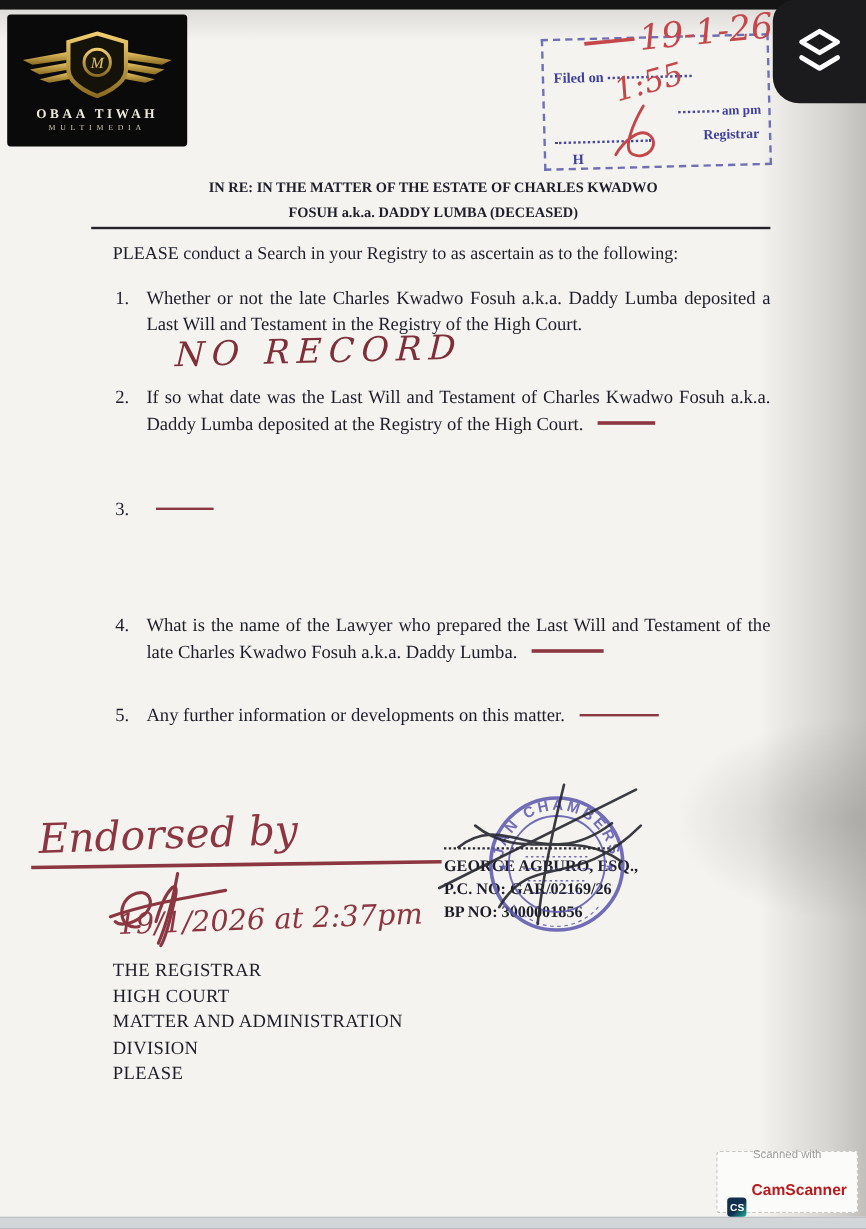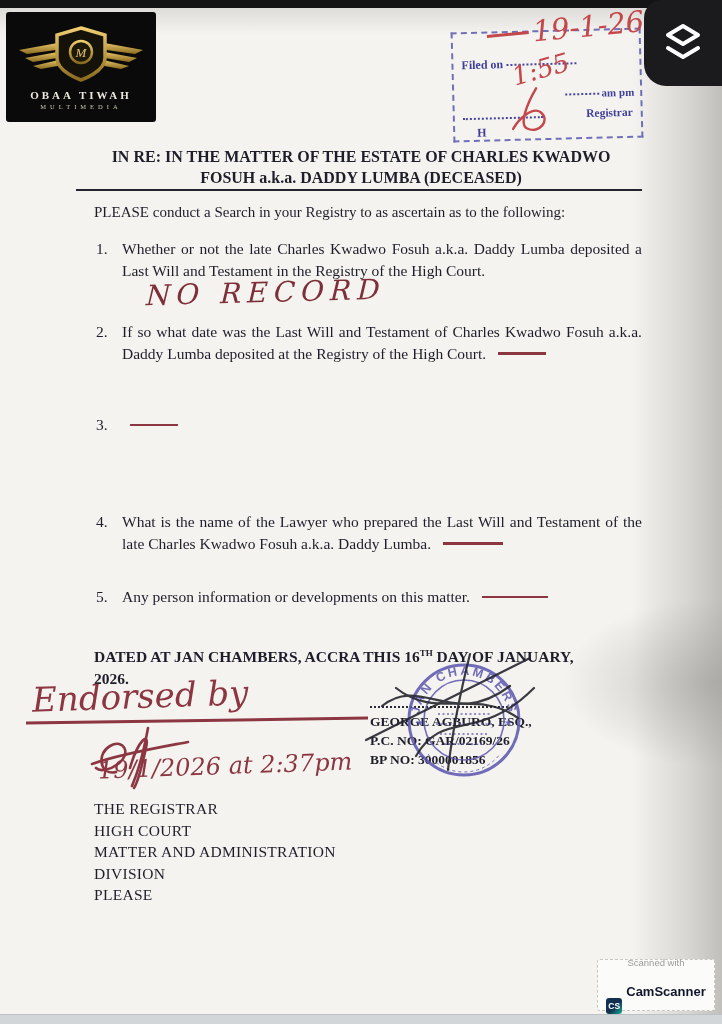--- a/index.html
+++ b/index.html
@@ -44,21 +44,21 @@
   .filed-date { position:absolute; left:34px; top:-20px; font-size:29px; transform:rotate(-4deg); white-space:nowrap; }
   .filed-date .lead { display:inline-block; width:42px; height:3px; background:#c4474b; vertical-align:8px; margin-right:4px; }
   .filed-time { position:absolute; left:58px; top:22px; font-size:26px; transform:rotate(-14deg); }
   .filed-sig  { position:absolute; left:52px; top:52px; }
 
   
   .hdr { position:absolute; top:64px; left:118px; width:478px; text-align:center;
          font-weight:bold; font-size:16px; line-height:21px; }
   .hdr .u { text-decoration:underline; }
   .subject { position:absolute; top:146px; left:55px; width:612px; text-align:center;
-             font-weight:bold; font-size:16px; line-height:21px; }
+             font-weight:bold; font-size:12px; line-height:21px; }
   .subject-underline { position:absolute; top:189px; left:76px; width:566px; height:2px; background:#23232d; }
 
   
   .intro { position:absolute; top:204px; left:94px; width:560px; font-size:15px; white-space:nowrap; }
   .q { position:absolute; left:122px; width:520px; font-size:15.5px; line-height:21.5px; text-align:justify; }
   .q .num { position:absolute; left:-26px; font-weight:bold; font-weight:normal; }
   .q1 { top:238px; } .q2 { top:321px; } .q3 { top:414px; } .q4 { top:511px; } .q5 { top:586px; }
   .answer-dash { display:inline-block; height:2.5px; background:#8c3642; vertical-align:4px; margin-left:8px; }
   .d48 { width:48px; } .d60 { width:60px; } .d66 { width:66px; }
   .no-record { position:absolute; left:146px; top:276px; font-size:28px; color:#7e2f3a;
@@ -88,21 +88,21 @@
   .registrar { position:absolute; left:94px; top:798px; font-weight:normal; font-size:15.5px; line-height:21.5px; letter-spacing:.3px; }
 
   
   .cs-badge { position:absolute; right:7px; bottom:13px; width:118px; height:52px; background:#fbfbfa;
               border:1px dashed #c6c6c4; border-radius:3px; display:flex; flex-direction:column;
               align-items:center; justify-content:center; font-family:"Liberation Sans",sans-serif; }
   .cs-top { font-size:9.5px; color:#9a9a98; }
   .cs-row { display:flex; align-items:center; gap:4px; margin-top:2px; }
   .cs-logo { width:16px; height:16px; border-radius:3px; background:linear-gradient(135deg,#11304f 55%,#16b198 100%);
              color:#fff; font-size:8.5px; font-weight:bold; display:flex; align-items:center; justify-content:center;margin-top:28px; }
-  .cs-name { font-size:13px; font-weight:bold; color:#0f172a; }
+  .cs-name { font-size:13px; font-weight:bold; color:#b91c1c; }
 </style>
 </head>
 <body>
 
 <div class="page">
 
   <div class="top-wrinkle"></div>
   <div class="right-shade"></div>
   <div class="smudge"></div>
   <div class="top-bar"></div>
@@ -186,29 +186,24 @@
   </div>
 
   <div class="q q4">
     <span class="num">4.</span>
     <span>What is the name of the Lawyer who prepared the Last Will and Testament of the late Charles Kwadwo Fosuh a.k.a. Daddy Lumba.</span>
     <span class="answer-dash d60"></span>
   </div>
 
   <div class="q q5">
     <span class="num">5.</span>
-    <span>Any person information or developments on this matter.</span>
+    <span>Any further information or developments on this matter.</span>
     <span class="answer-dash d66"></span>
   </div>
 
-  <div class="dated">
-    <span>DATED AT JAN CHAMBERS, ACCRA THIS 16</span><sup>TH</sup><span> DAY OF JANUARY,</span>
-    <br>
-    <span>2026.</span>
-  </div>
 
   <svg class="round-stamp" width="150" height="132" viewBox="0 0 150 132">
     <g opacity="0.85">
       <circle cx="76" cy="66" r="55" fill="none" stroke="#5b55ae" stroke-width="3"></circle>
       <circle cx="76" cy="66" r="40" fill="none" stroke="#5b55ae" stroke-width="1.6"></circle>
       <path id="arcTop" d="M 31 66 A 45 45 0 0 1 121 66" fill="none"></path>
       <text font-family="Liberation Sans, sans-serif" font-size="12.5" font-weight="bold" fill="#5b55ae" letter-spacing="2.5">
         <textPath href="#arcTop" startOffset="50%" text-anchor="middle">JAN CHAMBERS</textPath>
       </text>
       <text x="27" y="72" font-size="10" fill="#5b55ae">★</text>

